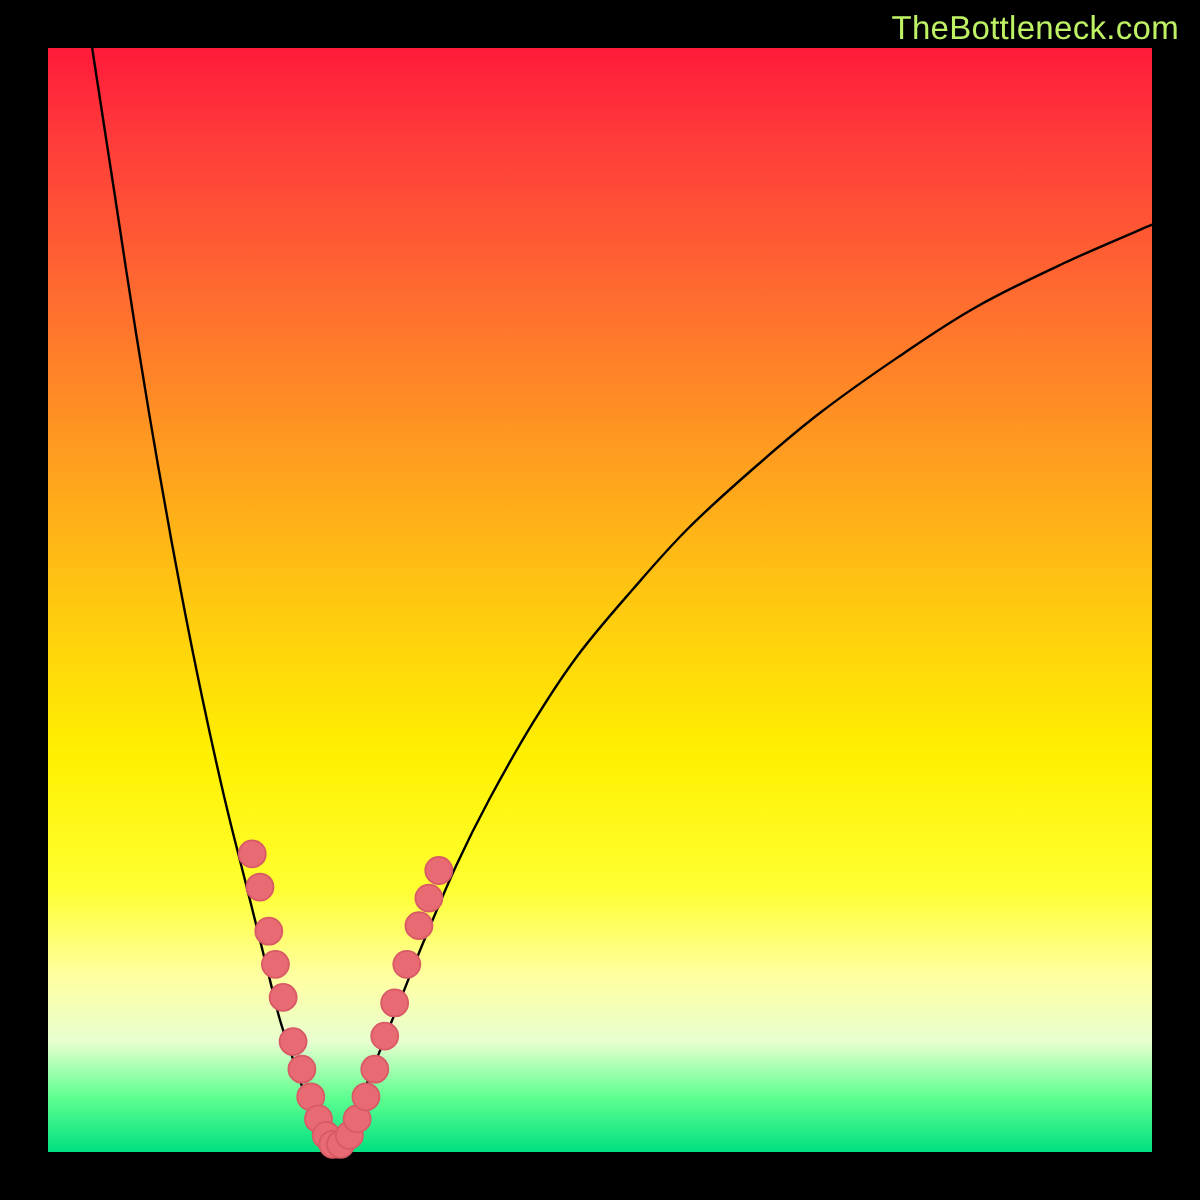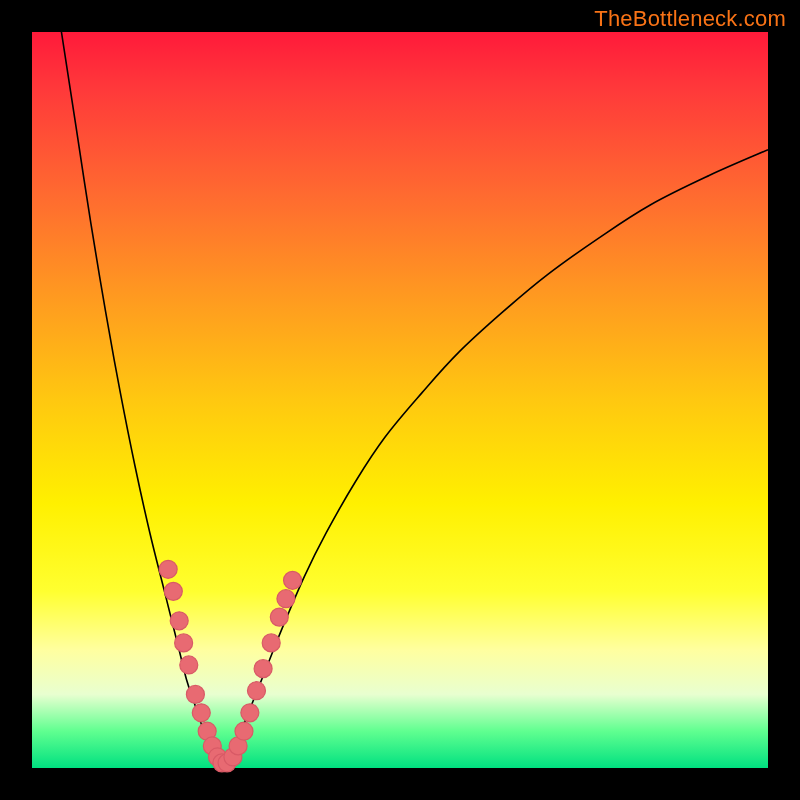--- a/index.html
+++ b/index.html
@@ -21,21 +21,21 @@
       #ffff30 76%,
       #ffffa0 84%,
       #e8ffd0 90%,
       #60ff90 95%,
       #00e080 100%);
   }
   .watermark {
     position: absolute;
     top: 6px;
     right: 14px;
-    color: #f97316;
+    color: #bef264;
     font-size: 22px;
     font-weight: 500;
     letter-spacing: 0.2px;
   }
   svg.plot {
     position: absolute;
     left: 32px;
     top: 32px;
     width: 736px;
     height: 736px;

